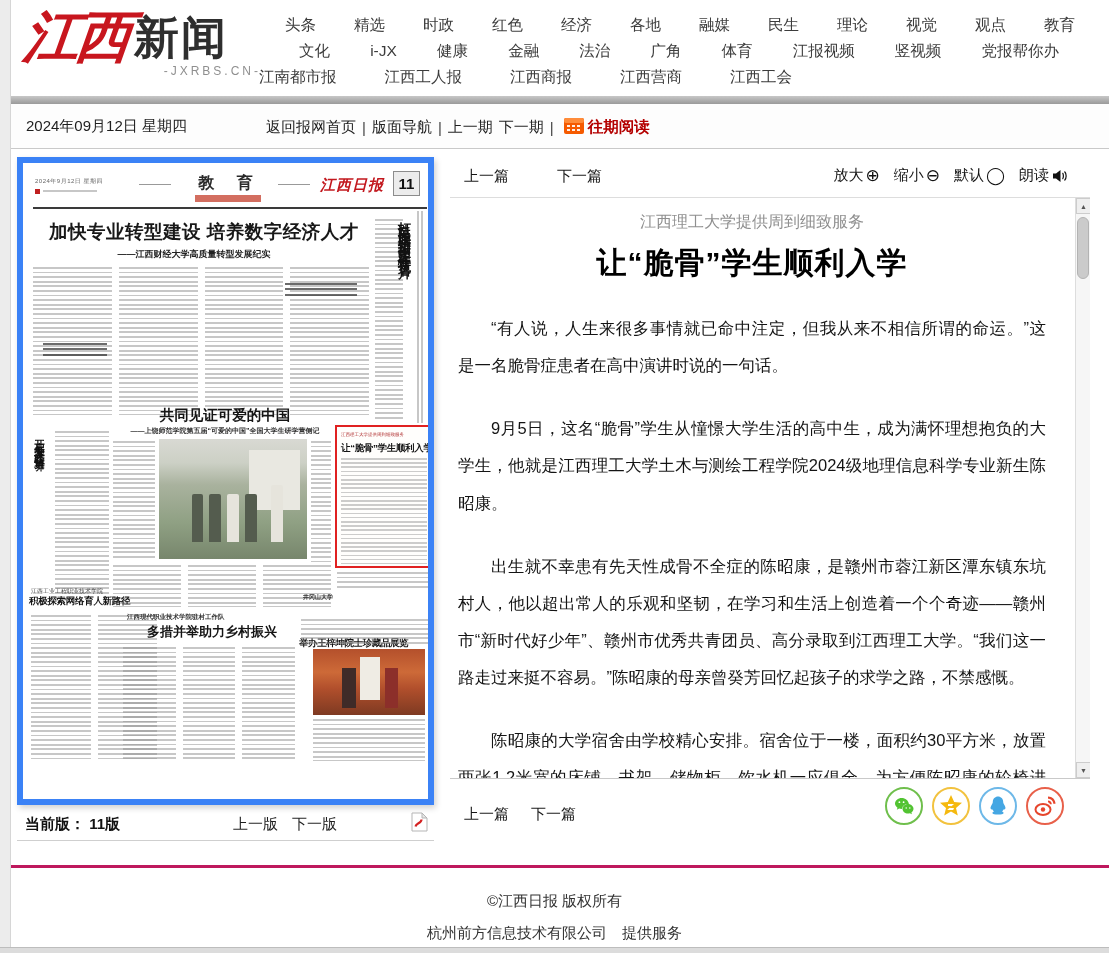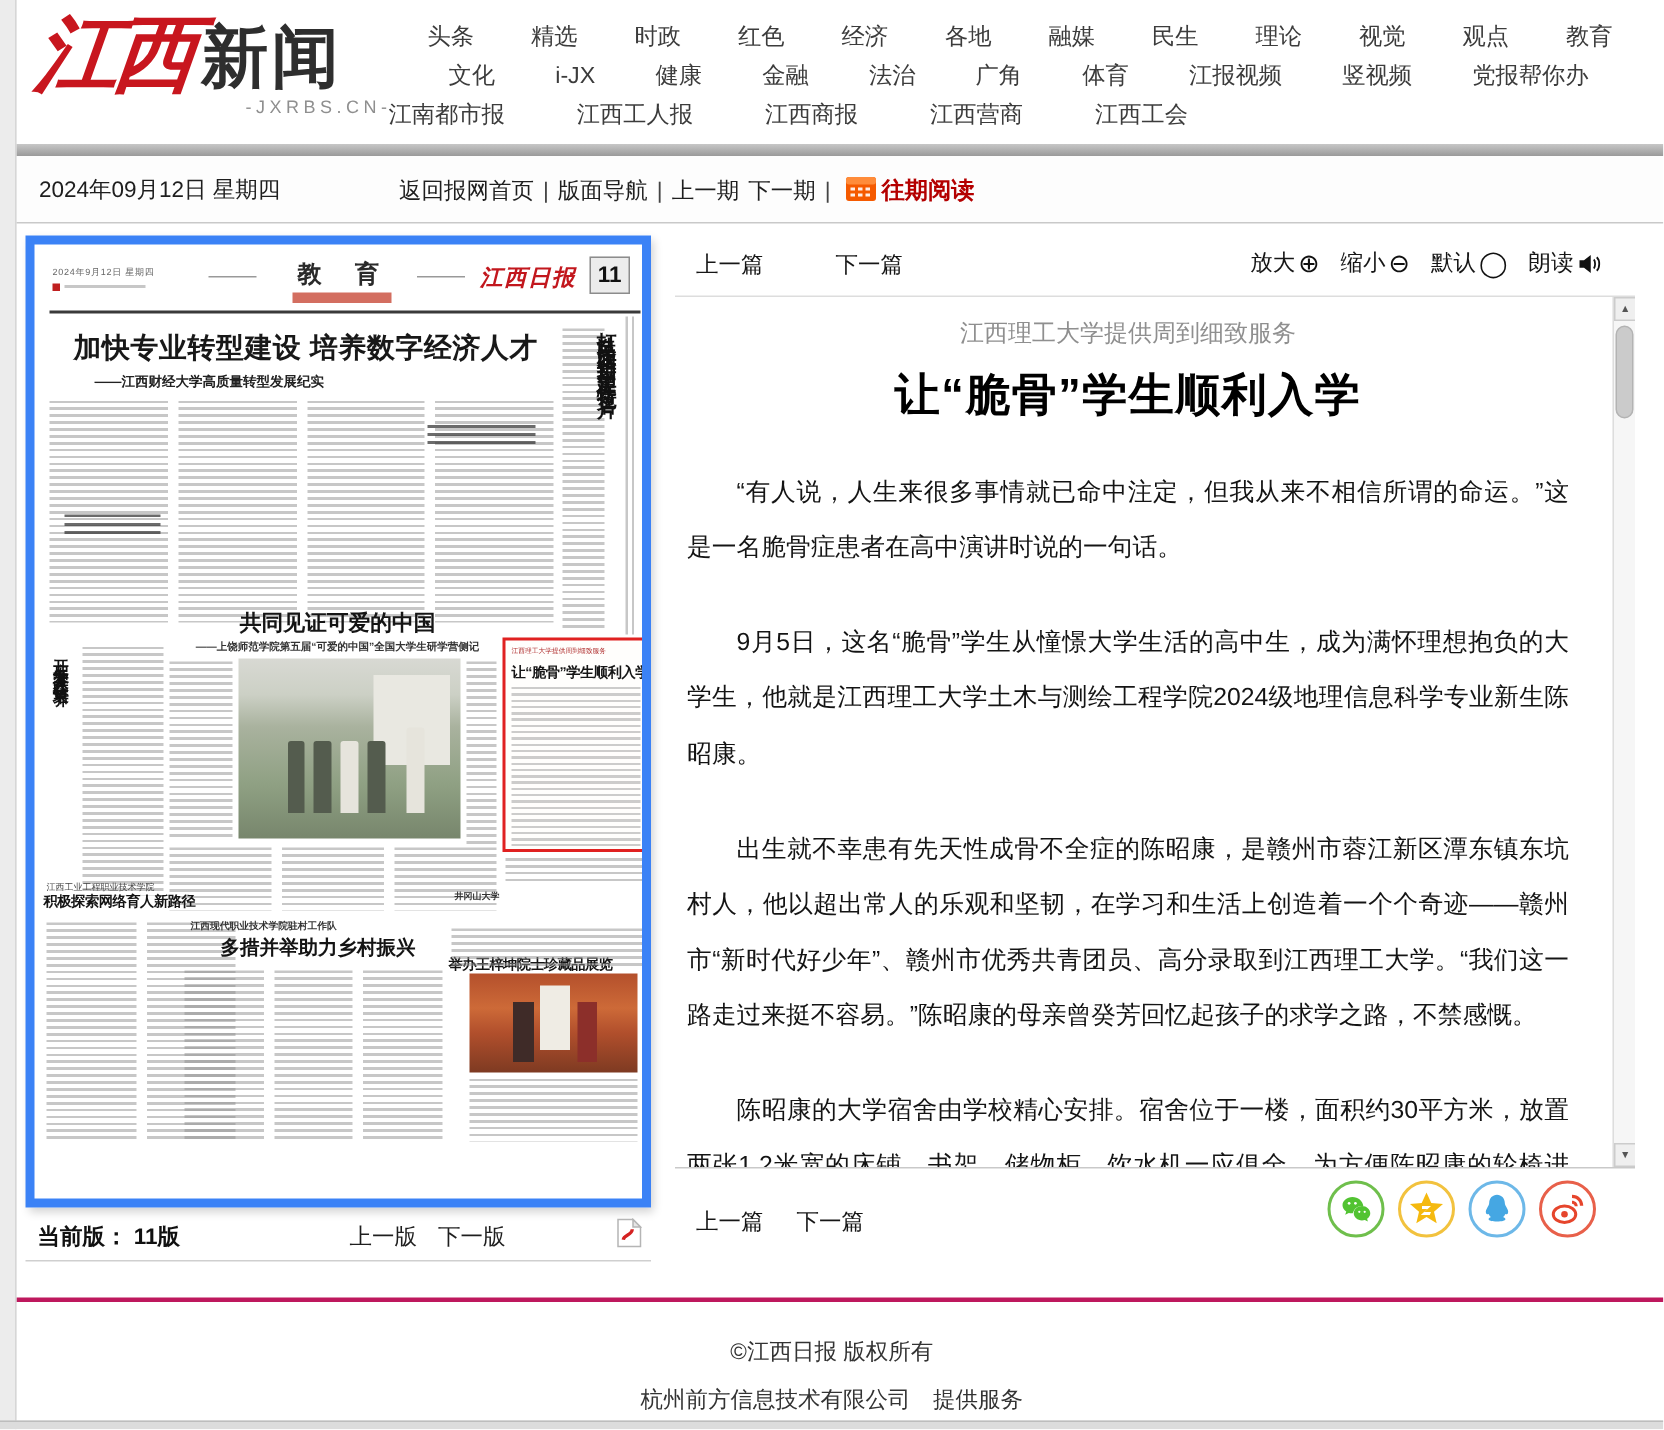--- a/index.html
+++ b/index.html
@@ -64,21 +64,21 @@
   .np-redsq { left:12px; top:26px; width:5px; height:5px; background:#c02020; }
   .np-contact { left:20px; top:27px; width:54px; height:3.5px; }
   .np-section { left:150px; top:10px; width:114px; text-align:center; font-size:16px; letter-spacing:9px; color:#2a2a2a; font-weight:600; }
   .np-secline-l { left:116px; top:21px; width:32px; border-top:1px solid #999; }
   .np-secline-r { right:118px; top:21px; width:32px; border-top:1px solid #999; }
   .np-seclabel { left:172px; top:32px; width:66px; height:7px; background:#c84a38; opacity:.8; }
   .np-mast { right:44px; top:13px; font-family:"DejaVu Serif","Liberation Serif",serif; font-style:italic; font-weight:900; font-size:15px; color:#c2171d; letter-spacing:1px; }
   .np-pageno { right:8px; top:8px; width:27px; height:25px; background:#ececec; border:1px solid #8c8c8c; font-size:15px; font-weight:700; color:#111; text-align:center; line-height:24px; }
   .np-rule { left:10px; top:44px; width:394px; border-top:2px solid #3a3a3a; }
   .np-lead-h { left:26px; top:56px; width:290px; text-align:center; font-size:18.5px; font-weight:900; color:#181818; letter-spacing:.5px; white-space:nowrap; }
-  .np-lead-sub { left:40px; top:85px; width:262px; text-align:left; font-size:9px; font-weight:600; color:#222; white-space:nowrap; }
+  .np-lead-sub { left:40px; top:85px; width:262px; text-align:center; font-size:9px; font-weight:600; color:#222; white-space:nowrap; }
   .np-lead-cols { left:10px; top:104px; width:336px; height:148px; }
   .np-sub1 { left:20px; top:180px; width:64px; height:13px; }
   .np-sub2 { left:262px; top:120px; width:72px; height:13px; }
   .np-colnarrow { left:352px; top:56px; width:28px; height:200px; }
   .np-vert-right { right:16px; top:48px; height:212px; writing-mode:vertical-rl; font-size:13px; font-weight:900; color:#111; letter-spacing:3px; line-height:16px; }
   .np-edgecol { right:2px; top:48px; width:9px; height:212px; }
   .np-vert-left { left:10px; top:268px; height:134px; writing-mode:vertical-rl; font-size:10.5px; font-weight:900; color:#111; letter-spacing:2px; line-height:13px; }
   .np-leftcol2 { left:32px; top:268px; width:54px; height:166px; }
   .np-mid-h { left:104px; top:243px; width:196px; text-align:center; font-size:14.5px; font-weight:900; color:#151515; white-space:nowrap; }
   .np-mid-sub { left:92px; top:263px; width:220px; text-align:center; font-size:7px; font-weight:600; color:#333; white-space:nowrap; }

